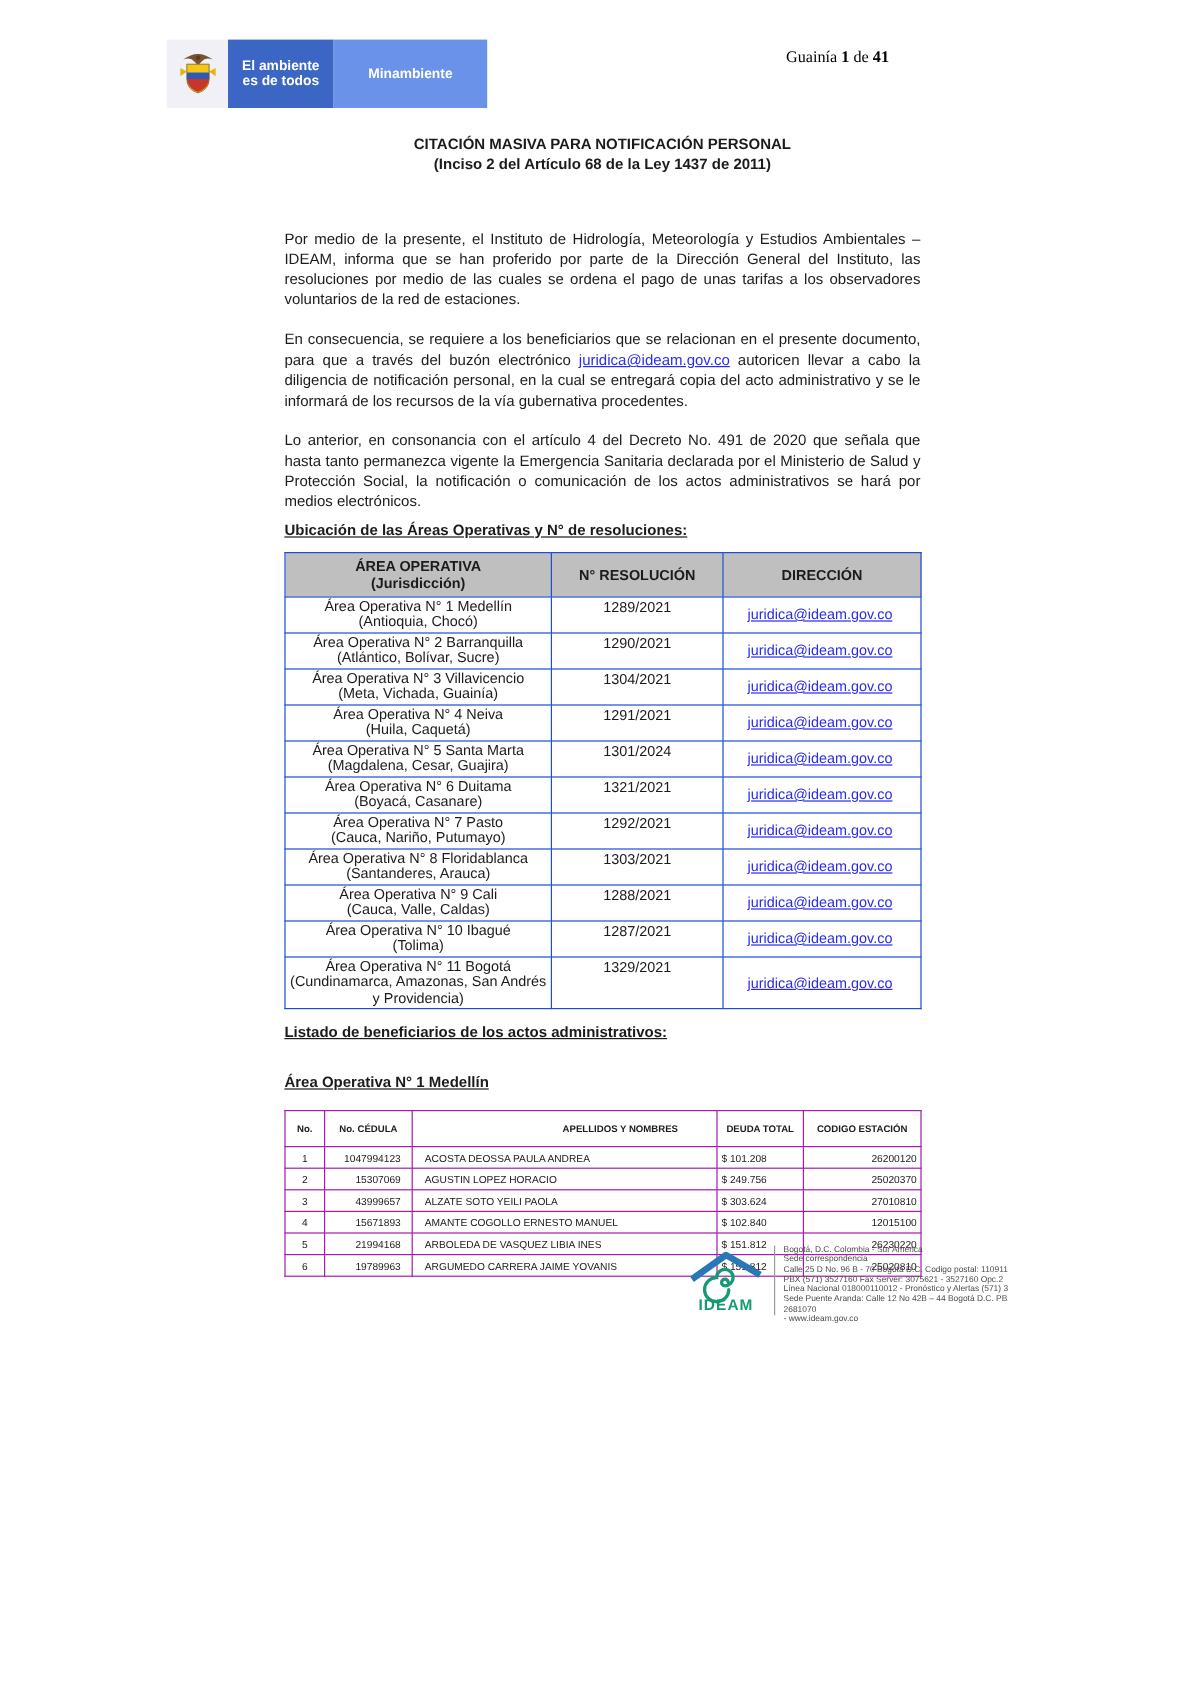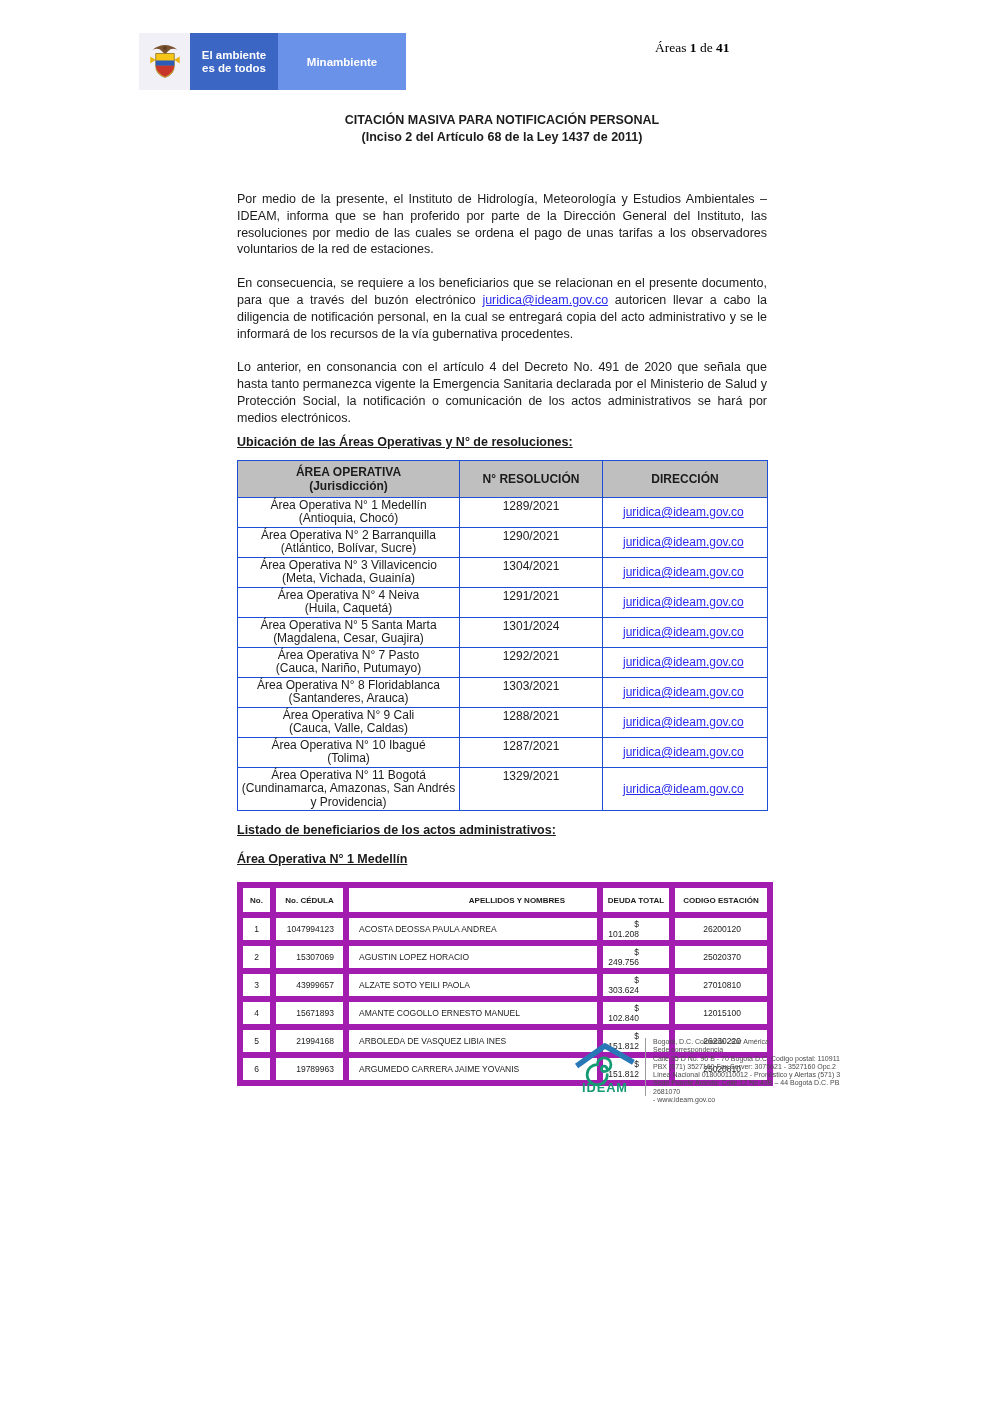--- a/index.html
+++ b/index.html
@@ -25,47 +25,47 @@
     font-family:"Liberation Serif",serif;font-size:13.5px;color:#000;
   }
   .pageno b{font-weight:bold;}
 
   
   .content{position:absolute;left:237px;top:112px;width:530px;}
   .title{text-align:center;font-weight:bold;font-size:12.5px;line-height:16.5px;margin:0 0 46px 0;}
   p.body{font-size:12.5px;line-height:16.8px;text-align:justify;margin:0 0 17px 0;}
   p.body.last{margin-bottom:8px;}
   .heading{font-size:12.5px;font-weight:bold;text-decoration:underline;margin:0 0 11px 0;}
-  .heading.mb15{margin-bottom:15px;}
+  .heading.mb15{margin-bottom:28px;}
   .heading.mb16{margin-bottom:16px;}
   a.email{color:var(--link_blue);text-decoration:underline;cursor:pointer;}
 
   
   table.areas{border-collapse:collapse;width:530px;table-layout:fixed;margin:0 0 12px 0;}
   .areas th,.areas td{border:1px solid #1d4ed8;}
   .areas th{background:var(--table_header_gray);height:34px;font-size:12px;line-height:14px;font-weight:bold;text-align:center;}
   .areas td{font-size:12px;}
   .areas tr.data{height:29px;}
   .areas td.c-area{text-align:center;line-height:13.5px;padding:1px 2px;}
   .areas td.c-res{text-align:center;vertical-align:top;padding-top:1px;}
   .areas td.c-dir{padding-left:20px;vertical-align:middle;}
 
   
   table.ben{border-collapse:collapse;width:530px;table-layout:fixed;}
-  .ben th,.ben td{border:6px solid #a21caf;}
+  .ben th,.ben td{border:1px solid #a21caf;}
   .ben thead tr{height:30px;}
   .ben th{font-size:8px;font-weight:bold;text-align:center;}
   .ben th.h-nom{font-weight:bold;text-align:right;padding-right:32px;}
   .ben tbody tr{height:18px;}
   .ben td{font-size:8.5px;}
   .ben td.c-no{text-align:center;}
   .ben td.c-ced{text-align:right;padding-right:9px;}
   .ben td.c-nom{text-align:left;padding-left:10px;}
   .ben td.c-deu{text-align:right;padding-right:30px;}
-  .ben td.c-cod{text-align:right;padding-right:26px;}
+  .ben td.c-cod{text-align:right;padding-right:3px;}
 
   
   .footer{position:absolute;left:572px;top:1036px;display:flex;align-items:flex-start;}
   .footer-logo{width:68px;margin-right:5px;}
   .footer-divider{width:0;border-left:1px solid #9a9a9a;height:58px;margin:2px 7px 0 0;}
   .footer-lines{font-size:7px;line-height:8.3px;color:#4a4a4a;padding-top:2px;width:220px;}
 </style>
 </head>
 <body>
 
@@ -84,21 +84,21 @@
       </svg>
     </div>
     <div class="brand-mid">
       <div>El ambiente</div>
       <div>es de todos</div>
     </div>
     <div class="brand-right">Minambiente</div>
   </div>
 
   <div class="pageno">
-    <span>Áreas</span>
+    <span>Guainía</span>
     <b>1</b>
     <span>de</span>
     <b>41</b>
   </div>
 
   <div class="content">
 
     <div class="title">
       <div>CITACIÓN MASIVA PARA NOTIFICACIÓN PERSONAL</div>
       <div>(Inciso 2 del Artículo 68 de la Ley 1437 de 2011)</div>
@@ -177,20 +177,30 @@
     <td class="c-area">
       <div>Área Operativa N° 5 Santa Marta</div>
       <div>(Magdalena, Cesar, Guajira)</div>
     </td>
     <td class="c-res">1301/2024</td>
     <td class="c-dir">
       <a class="email" href="#">juridica@ideam.gov.co</a>
     </td>
   </tr>
 
+  <tr class="data">
+    <td class="c-area">
+      <div>Área Operativa N° 6 Duitama</div>
+      <div>(Boyacá, Casanare)</div>
+    </td>
+    <td class="c-res">1321/2021</td>
+    <td class="c-dir">
+      <a class="email" href="#">juridica@ideam.gov.co</a>
+    </td>
+  </tr>
 
   <tr class="data">
     <td class="c-area">
       <div>Área Operativa N° 7 Pasto</div>
       <div>(Cauca, Nariño, Putumayo)</div>
     </td>
     <td class="c-res">1292/2021</td>
     <td class="c-dir">
       <a class="email" href="#">juridica@ideam.gov.co</a>
     </td>

